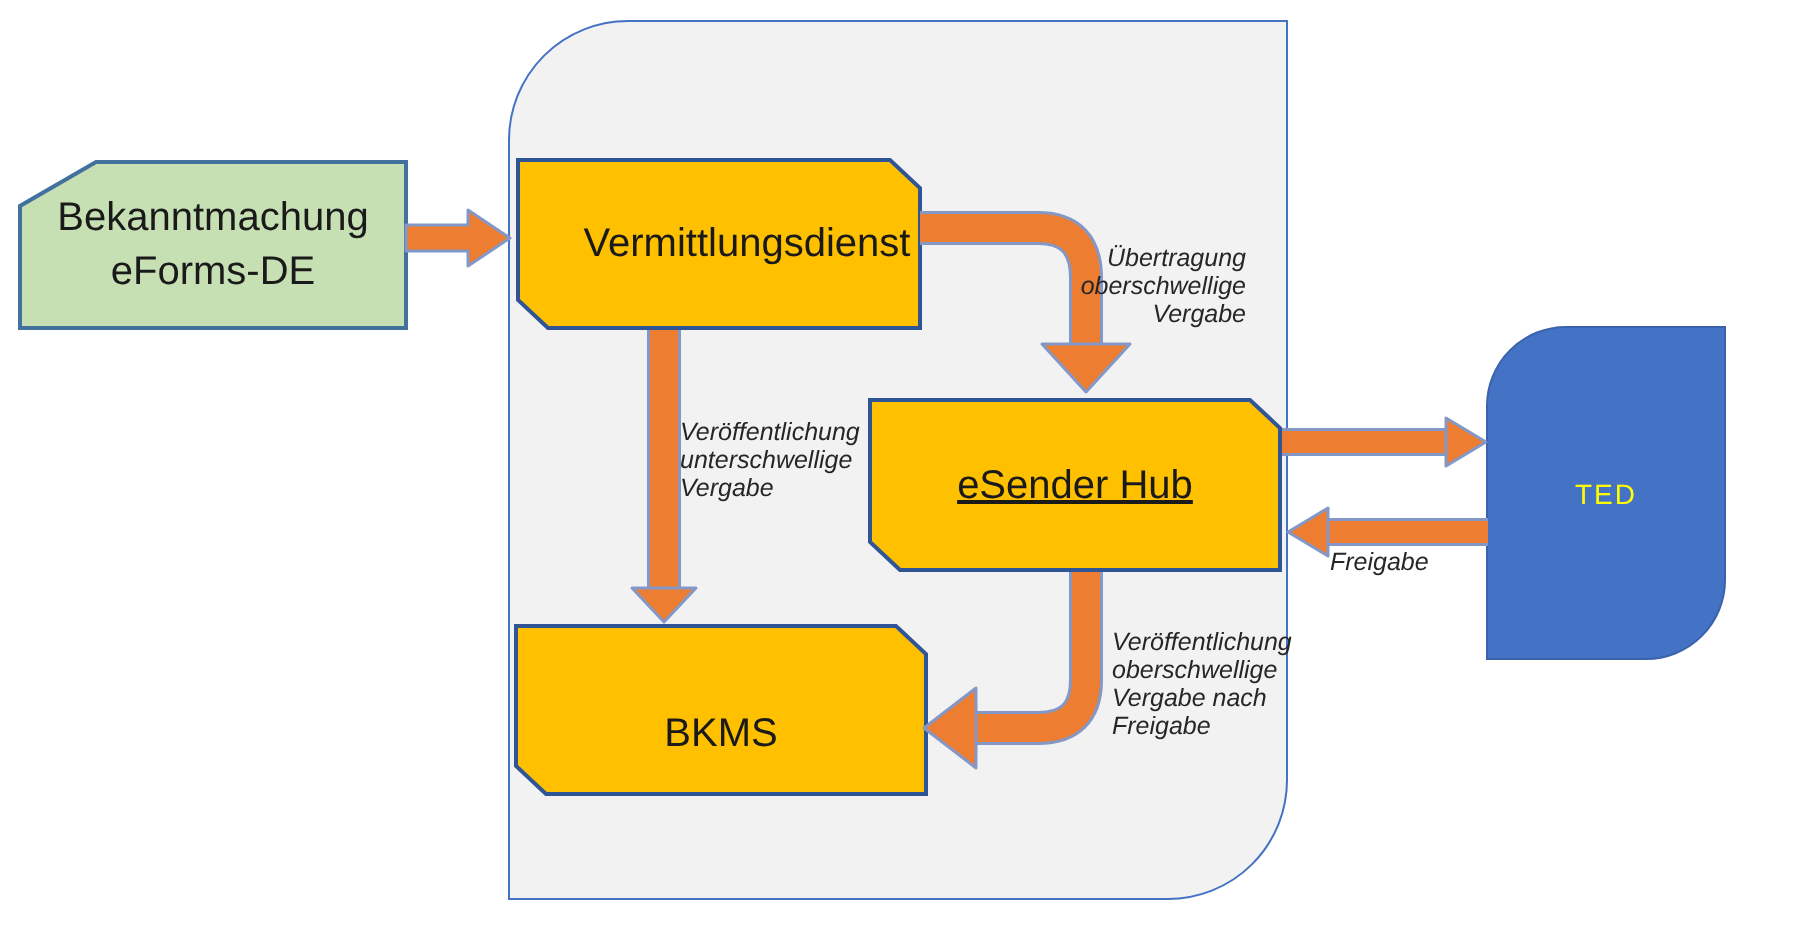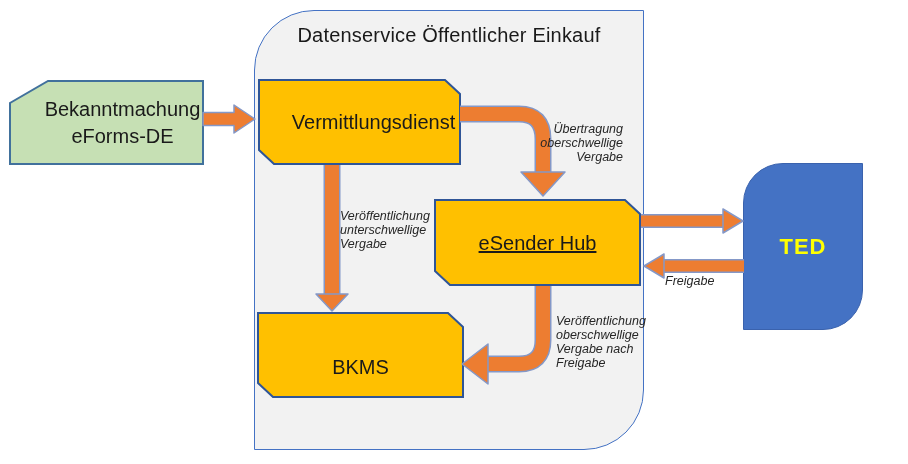--- a/index.html
+++ b/index.html
@@ -21,33 +21,32 @@
   #ted-box{
     position:absolute;left:743px;top:163px;width:120px;height:167px;
     background:#4472c4;border:1.5px solid #3a62ad;
     border-radius:40px 0 40px 0;box-sizing:border-box;
   }
   svg.overlay{position:absolute;left:0;top:0;z-index:2;}
   .node-label{
     position:absolute;z-index:3;display:flex;align-items:center;justify-content:center;
     text-align:center;color:#1a1a1a;font-size:20px;white-space:pre-line;line-height:28px;
   }
-  .ted-label{color:#ffff00;font-size:22px;letter-spacing:1px;font-weight:bold;}
+  .ted-label{color:#ffff00;font-size:14px;letter-spacing:1px;}
   .edge-label{
     position:absolute;z-index:3;font-style:italic;font-size:12.5px;line-height:14px;
     color:#262626;white-space:pre-line;
   }
 </style>
 </head>
 <body>
 
 <div id="canvas">
 
   <div id="ds-container"></div>
-  <div id="ds-title">Datenservice Öffentlicher Einkauf</div>
 
   <div id="ted-box"></div>
 
   <svg class="overlay" width="908" height="464" viewBox="0 0 908 464">
 
     <path d="M48,81 L203,81 L203,164 L10,164 L10,103 Z" fill="#c6e0b4" stroke="#41719c" stroke-width="2"></path>
 
     <path d="M259,80 L445,80 L460,94 L460,164 L274,164 L259,150 Z" fill="#ffc000" stroke="#2f5597" stroke-width="2"></path>
     <path d="M435,200 L625,200 L640,214 L640,285 L450,285 L435,271 Z" fill="#ffc000" stroke="#2f5597" stroke-width="2"></path>
     <path d="M258,313 L448,313 L463,327 L463,397 L273,397 L258,383 Z" fill="#ffc000" stroke="#2f5597" stroke-width="2"></path>
@@ -78,21 +77,21 @@
       <path d="M723,209 L723,233 L743,221 Z" fill="#ed7d31" stroke="#8498c8" stroke-width="1.5" stroke-linejoin="round"></path>
     </g>
 
     <g>
       <path d="M744,266 H664" fill="none" stroke="#8498c8" stroke-width="14"></path>
       <path d="M744,266 H664" fill="none" stroke="#ed7d31" stroke-width="11"></path>
       <path d="M664,254 L664,278 L644,266 Z" fill="#ed7d31" stroke="#8498c8" stroke-width="1.5" stroke-linejoin="round"></path>
     </g>
   </svg>
 
-  <div class="node-label" style="left:26px;top:81px;width:193px;height:83px;line-height:27px;border-radius:24px;">Bekanntmachung
+  <div class="node-label" style="left:10px;top:81px;width:193px;height:83px;line-height:27px;border-radius:24px;">Bekanntmachung
 eForms-DE</div>
   <div class="node-label" style="left:273px;top:80px;width:201px;height:84px;">Vermittlungsdienst</div>
   <div class="node-label" style="left:435px;top:200px;width:205px;height:85px;text-decoration:underline;">eSender Hub</div>
   <div class="node-label" style="left:258px;top:313px;width:205px;height:107px;">BKMS</div>
   <div class="node-label ted-label" style="left:743px;top:163px;width:120px;height:167px;">TED</div>
 
   <div class="edge-label" style="left:528px;top:122px;width:95px;text-align:right;">Übertragung
 oberschwellige
 Vergabe</div>
   <div class="edge-label" style="left:340px;top:209px;width:95px;">Veröffentlichung

